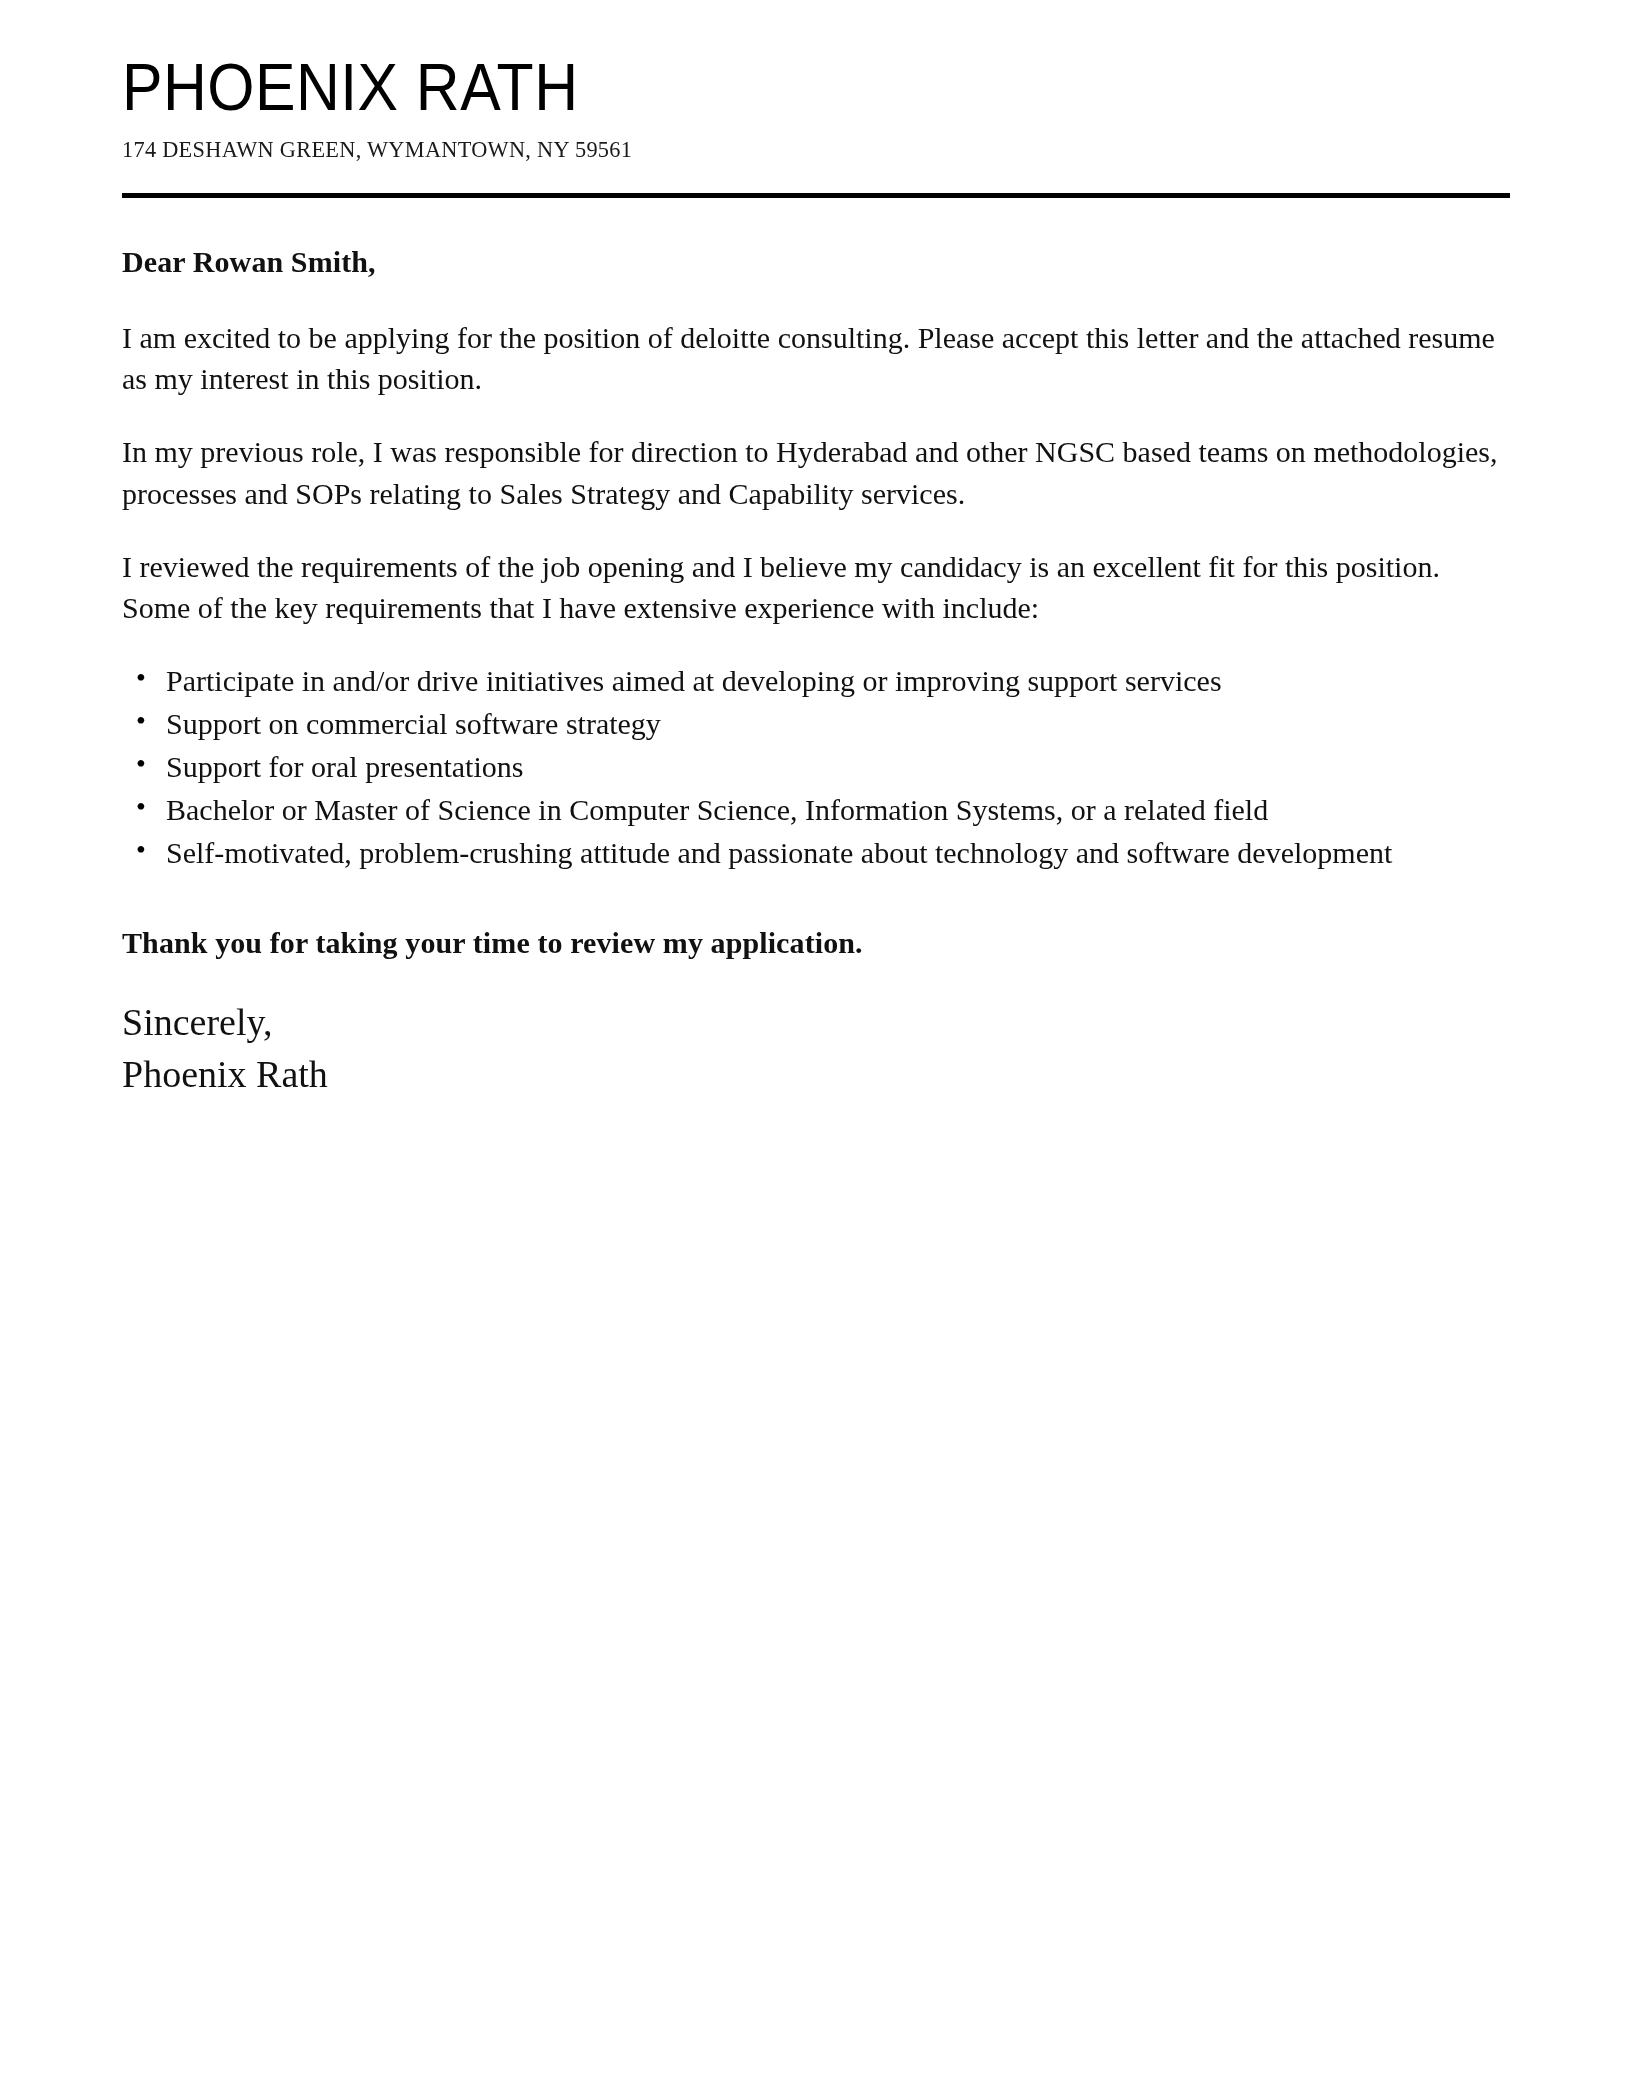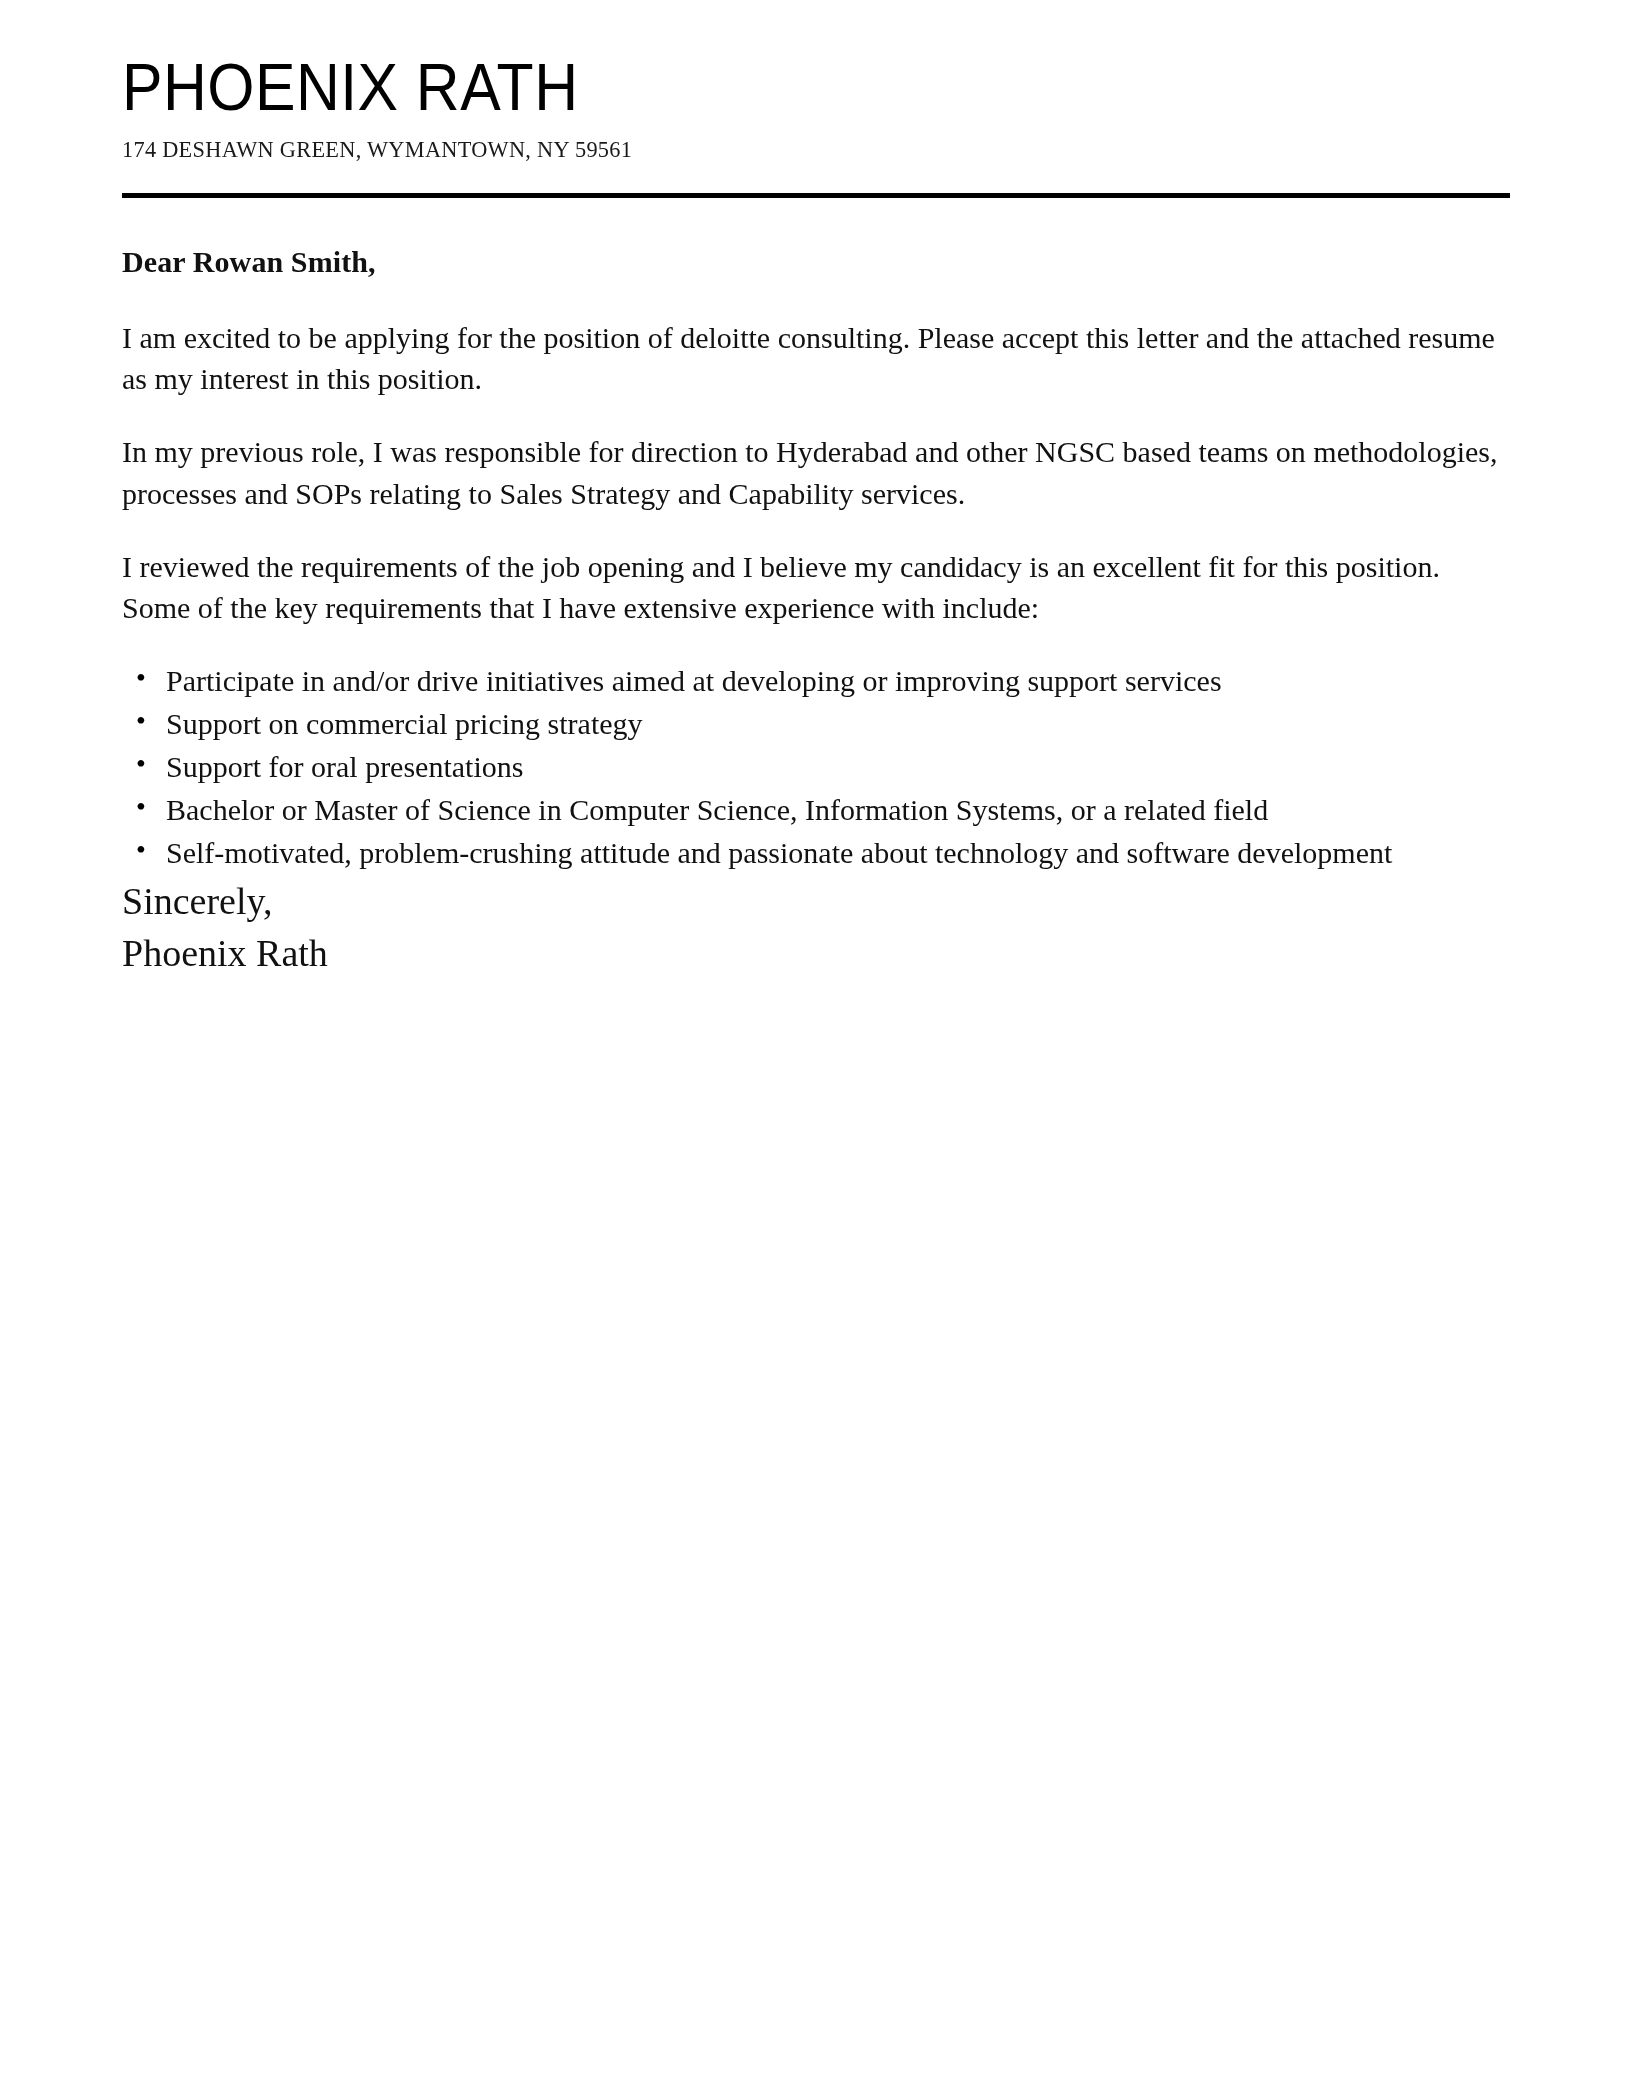--- a/index.html
+++ b/index.html
@@ -149,26 +149,27 @@
       <p class="salutation">Dear Rowan Smith,</p>
 
       <p class="para">I am excited to be applying for the position of deloitte consulting. Please accept this letter and the attached resume as my interest in this position.</p>
 
       <p class="para">In my previous role, I was responsible for direction to Hyderabad and other NGSC based teams on methodologies, processes and SOPs relating to Sales Strategy and Capability services.</p>
 
       <p class="para">I reviewed the requirements of the job opening and I believe my candidacy is an excellent fit for this position. Some of the key requirements that I have extensive experience with include:</p>
 
       <ul class="req-list">
         <li>Participate in and/or drive initiatives aimed at developing or improving support services</li>
-        <li>Support on commercial pricing strategy</li>
+        <li>Support on commercial software strategy</li>
         <li>Support for oral presentations</li>
         <li>Bachelor or Master of Science in Computer Science, Information Systems, or a related field</li>
         <li>Self-motivated, problem-crushing attitude and passionate about technology and software development</li>
       </ul>
 
+      <p class="closing-bold">Thank you for taking your time to review my application.</p>
 
       <div class="signoff">
         <span class="line">Sincerely,</span>
         <span class="line">Phoenix Rath</span>
       </div>
 
     </div>
   </div>
 </div>
 

